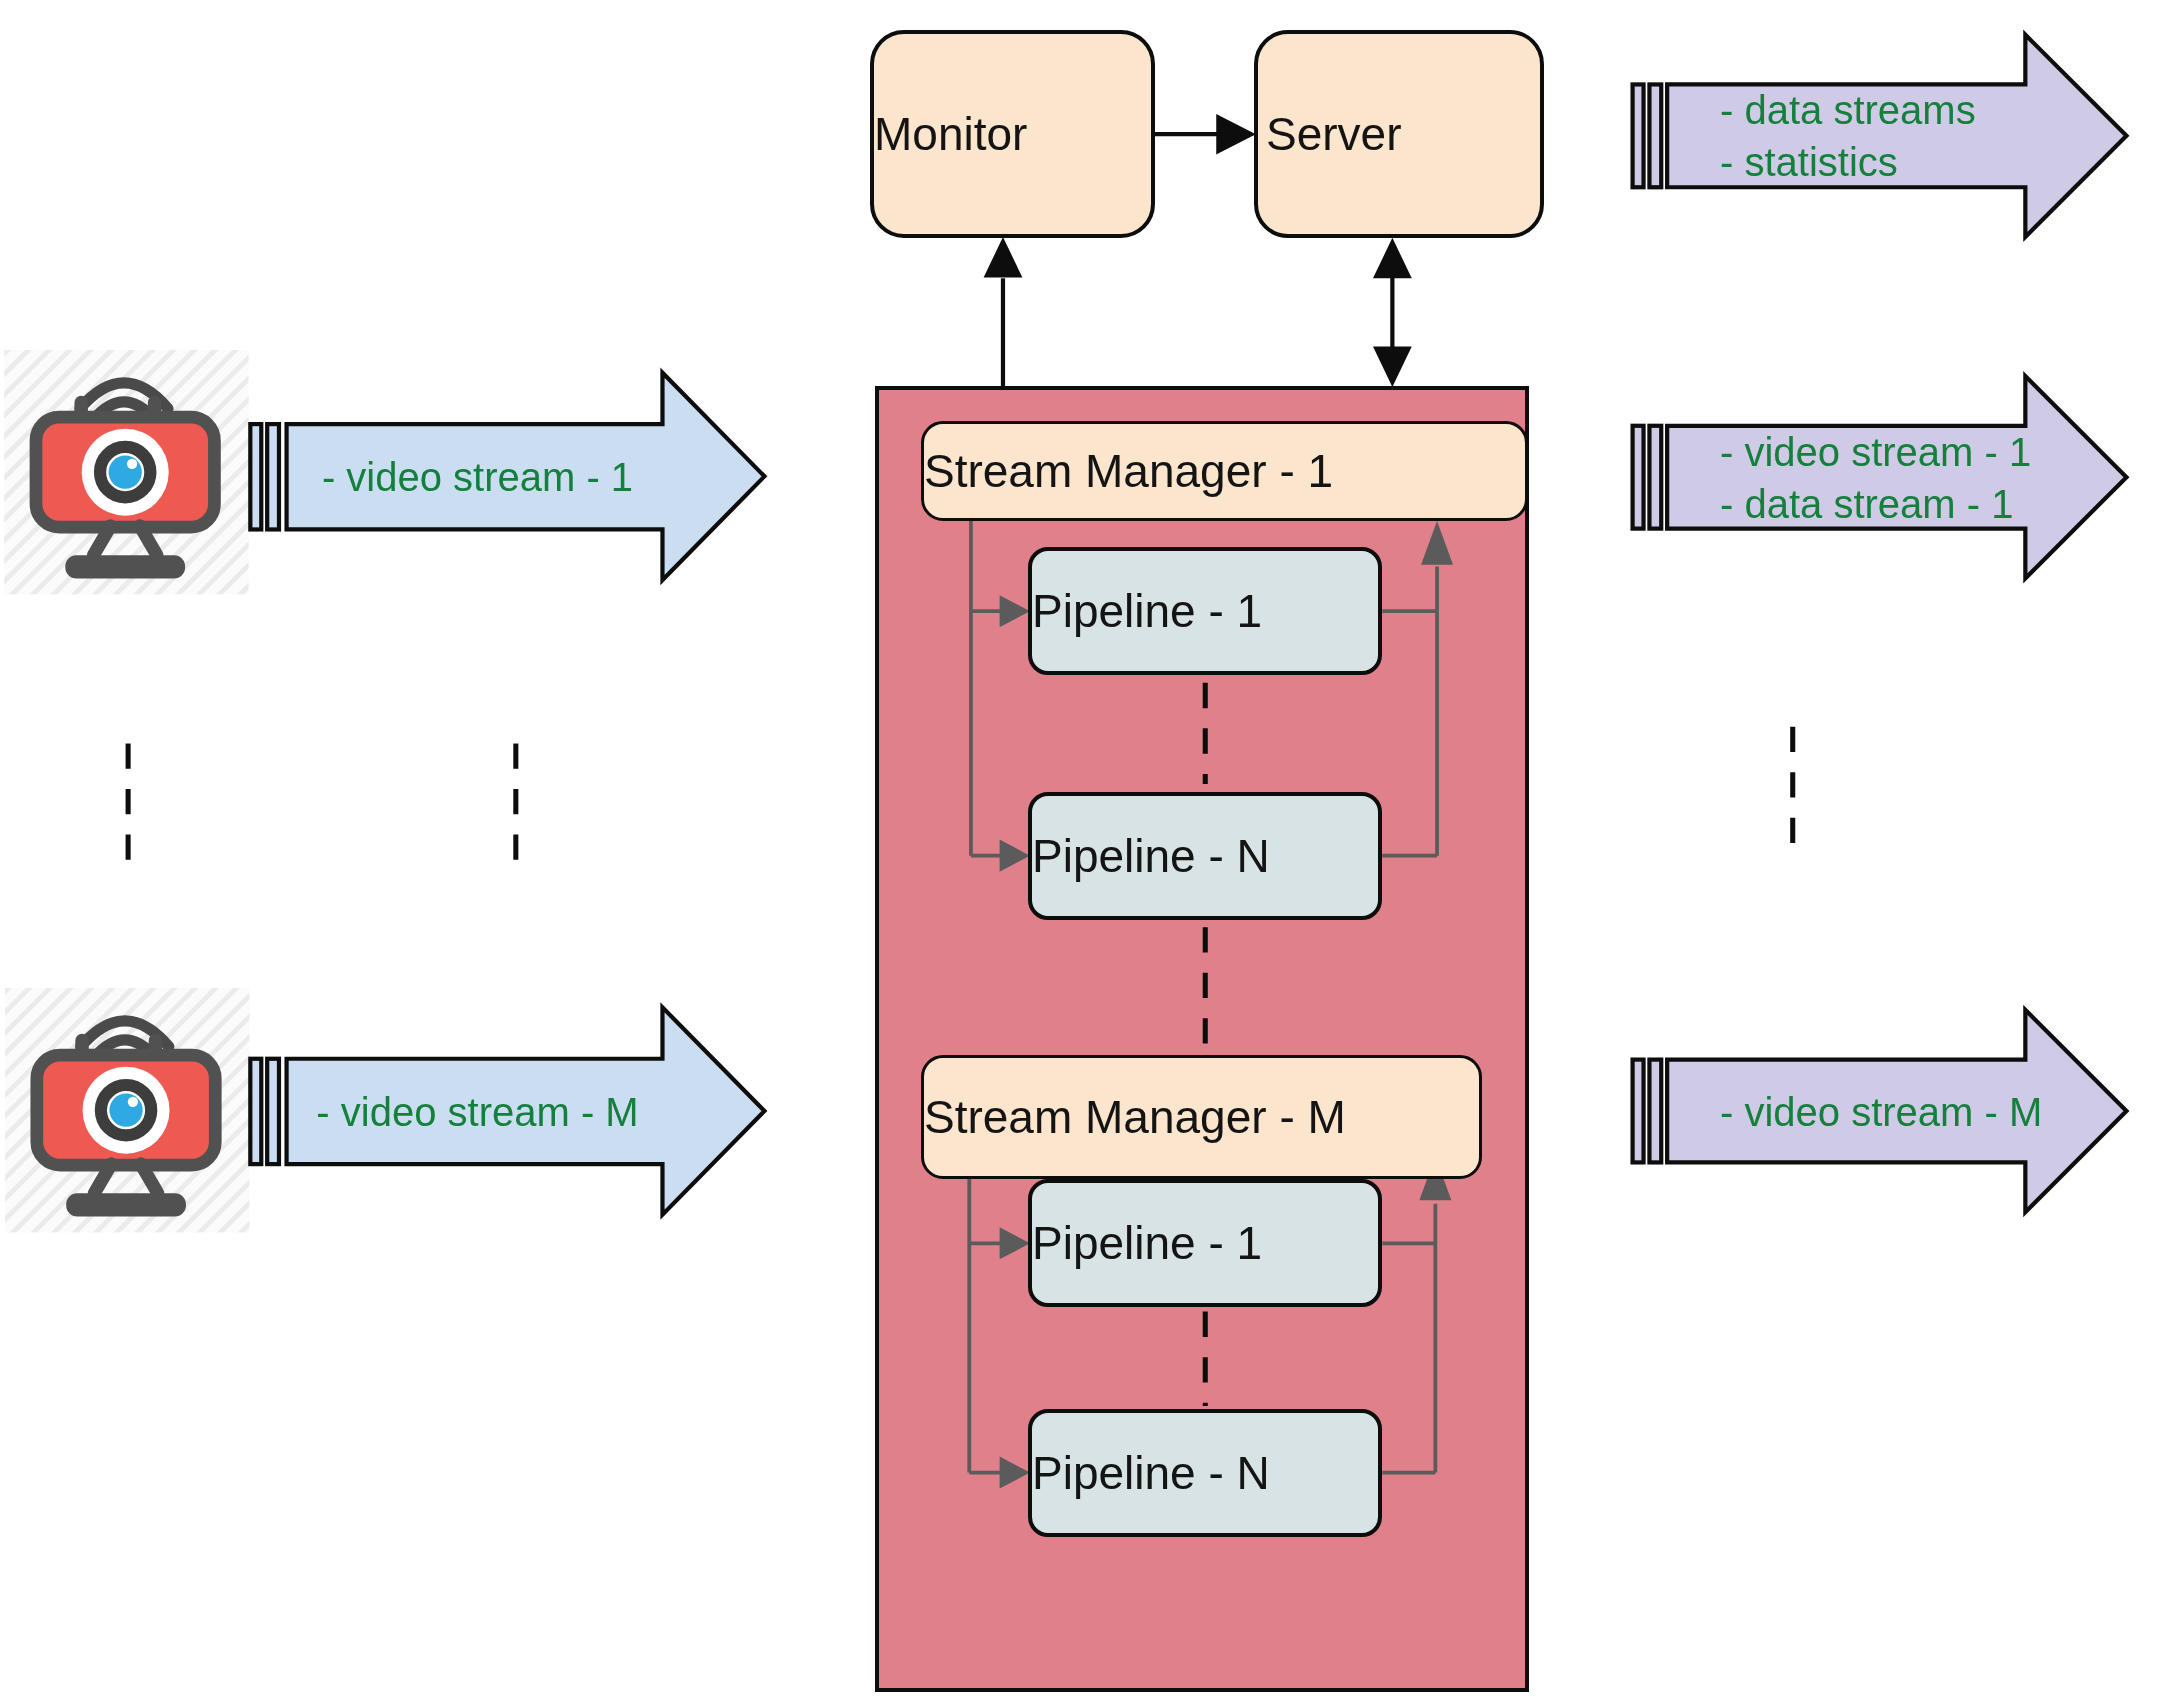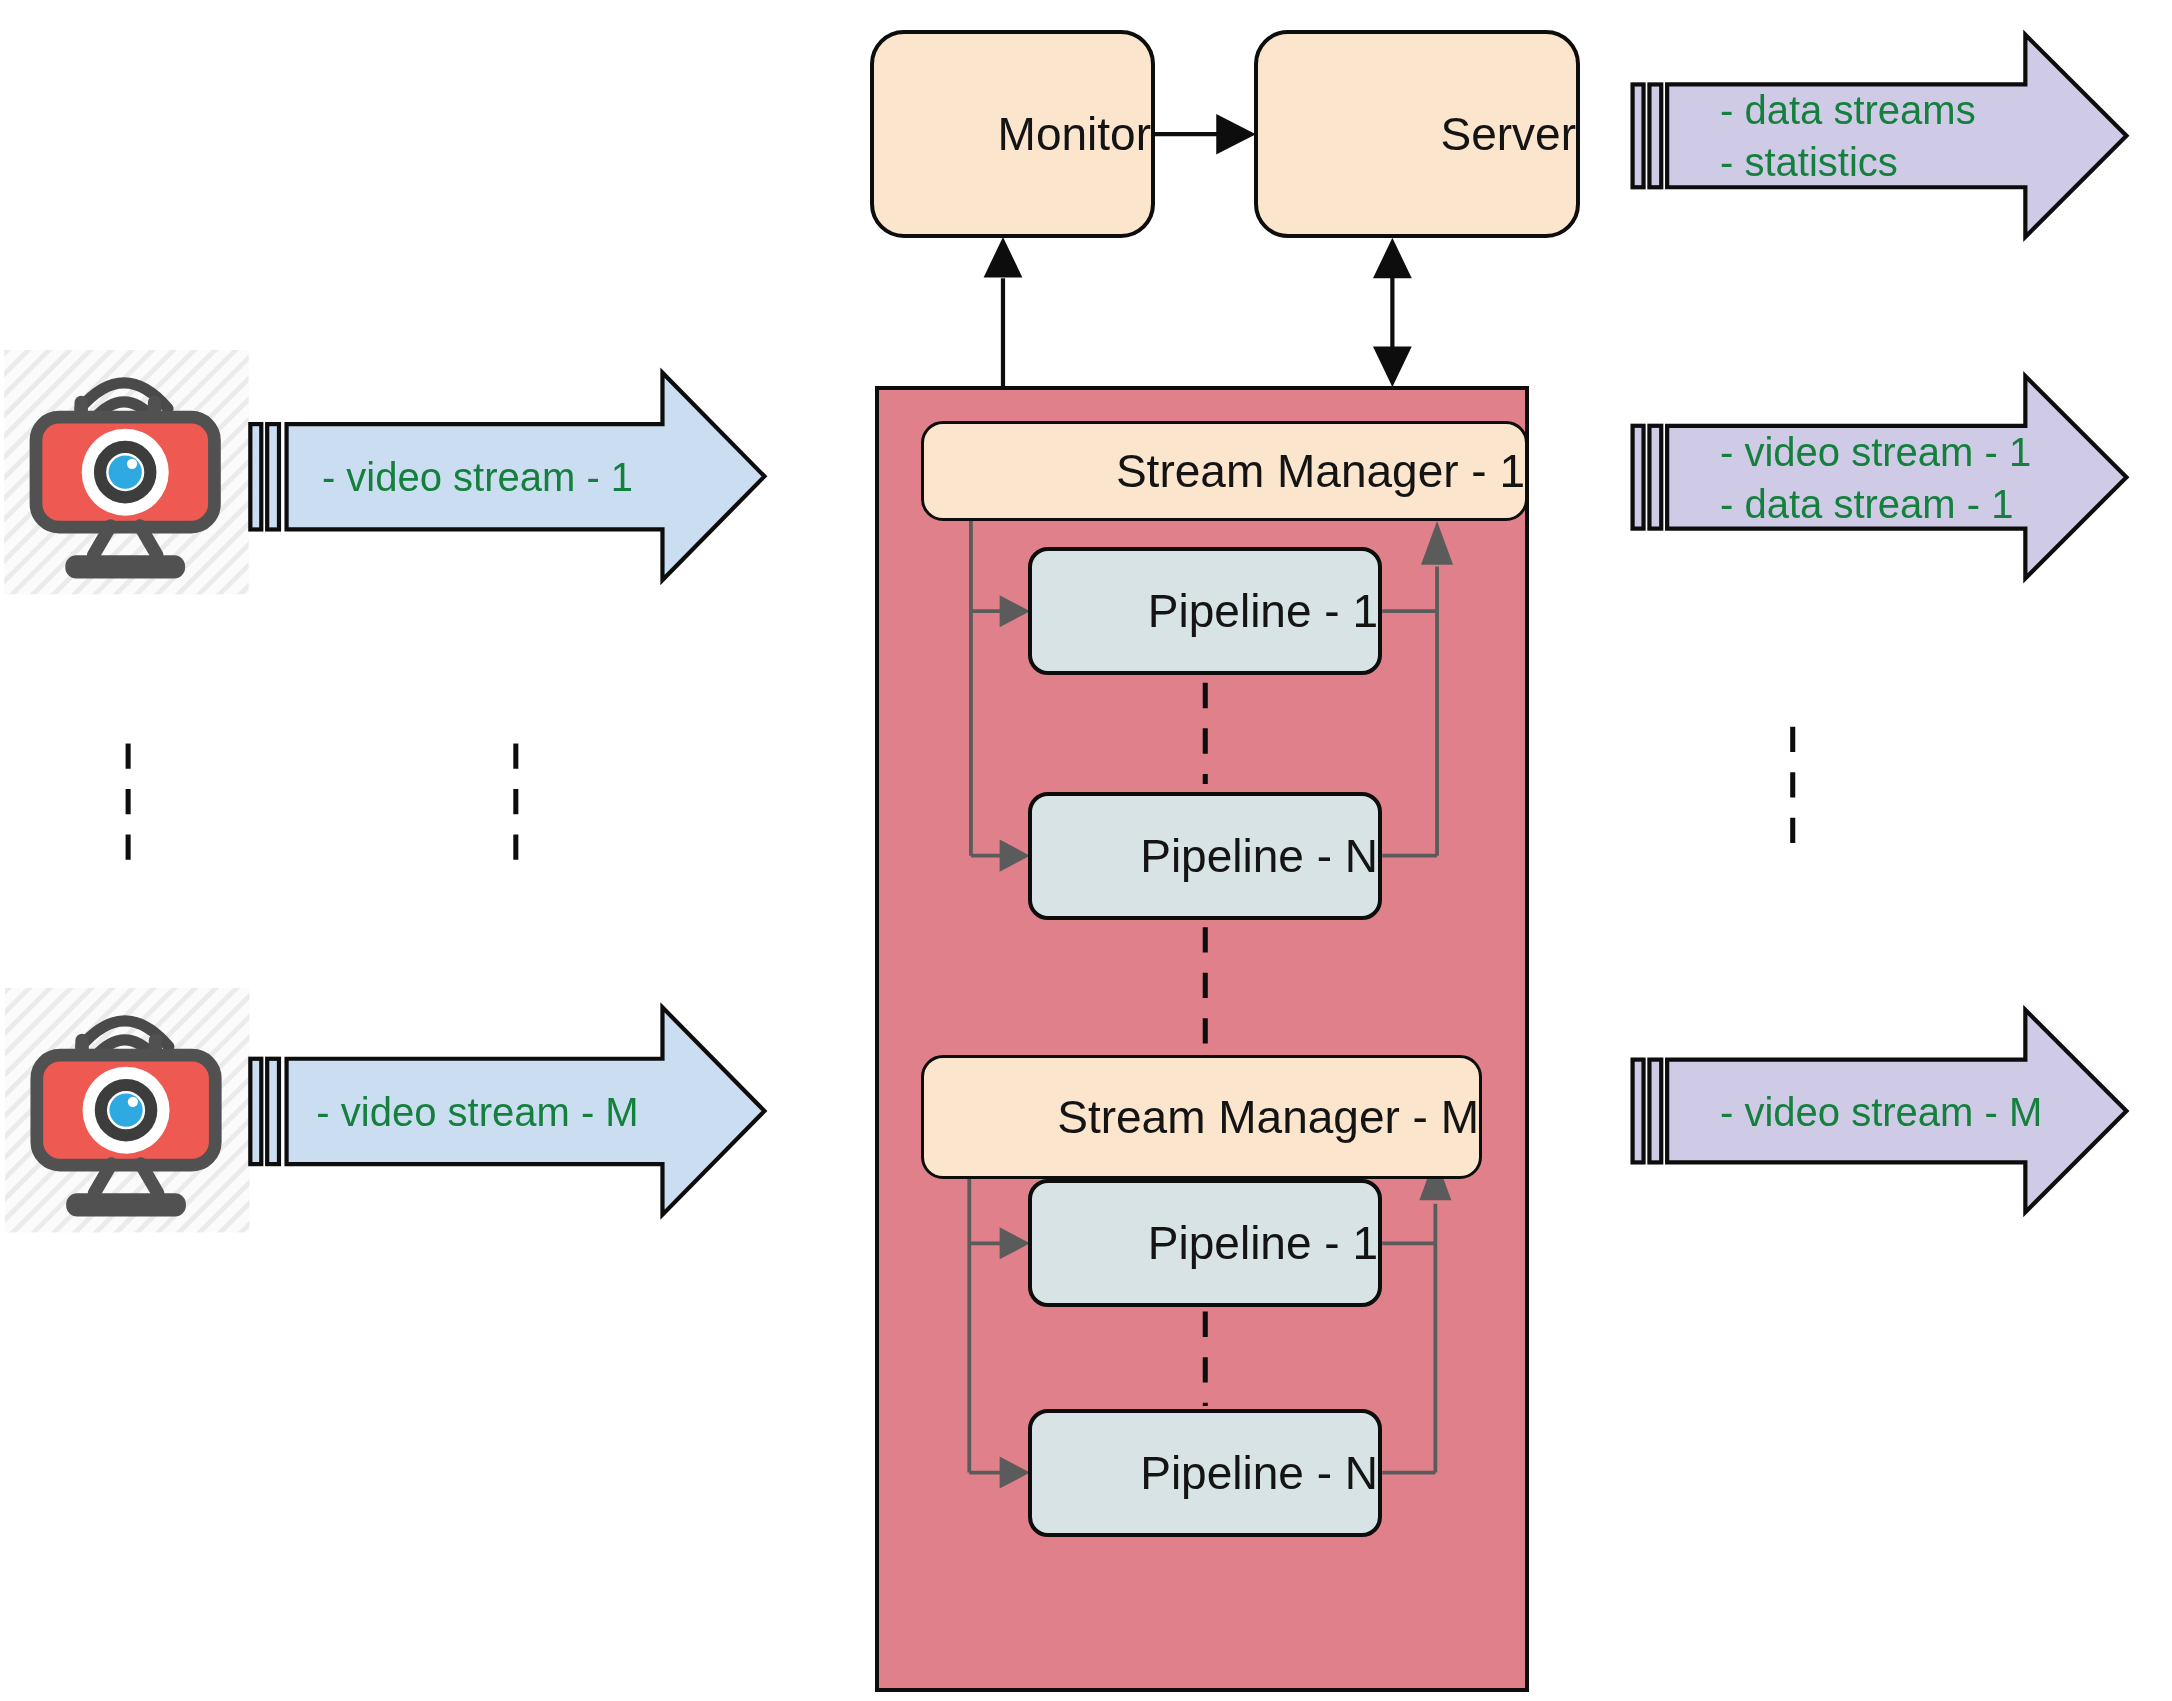--- a/index.html
+++ b/index.html
@@ -2,41 +2,41 @@
 <html style="font-size:13.5px"><head>
 <meta charset="utf-8">
 <style>
   html,body{margin:0;padding:0;background:#ffffff;}
   .canvas{
     position:relative;width:2172px;height:1702px;background:#ffffff;
     font-family:"Liberation Sans", sans-serif;color:#111;overflow:hidden;
   }
   .layer{position:absolute;left:0;top:0;width:2172px;height:1702px;}
   .box{
-    position:absolute;box-sizing:border-box;display:flex;align-items:center;justify-content:flex-end;
+    position:absolute;box-sizing:border-box;display:flex;align-items:center;justify-content:flex-start;
     border:4.2px solid #0d0d0d;font-size:46px;line-height:1;color:#141414;text-align:center;
     background:#fce5cd;z-index:3;
   }
   .peach{background:#fce5cd;}
   .pipeline{background:#d7e3e4;border-width:4.2px;border-radius:20px;}
   .rounded-lg{border-radius:34px;}
   .rounded-md{border-radius:22px;}
   .container-red{
     position:absolute;box-sizing:border-box;left:875px;top:386px;width:654px;height:1306px;
     background:#e0808a;border:4.2px solid #0d0d0d;z-index:1;
   }
   svg.layer{z-index:2;}
   .arrow-label{
     position:absolute;z-index:3;display:flex;align-items:center;justify-content:center;
     font-size:40px;color:#15803d;line-height:52px;white-space:nowrap;
   }
   .arrow-label.two-line{flex-direction:column;align-items:flex-start;justify-content:center;padding-left:34px;}
   
   .monitor{left:870px;top:30px;width:285px;height:208px;}
-  .server{left:1254px;top:30px;width:326px;height:208px;}
+  .server{left:1254px;top:30px;width:290px;height:208px;padding-left:8px;}
   .sm1{left:921px;top:421px;width:607px;height:100px;border-width:3.4px;}
   .smm{left:921px;top:1055px;width:561px;height:124px;border-width:3.4px;}
   .p1t{left:1028px;top:547px;width:354px;height:128px;}
   .pnt{left:1028px;top:792px;width:354px;height:128px;}
   .p1b{left:1028px;top:1179px;width:354px;height:128px;}
   .pnb{left:1028px;top:1409px;width:354px;height:128px;}
   .lbl-in1{left:293px;top:424px;width:369px;height:105px;}
   .lbl-in2{left:293px;top:1059px;width:369px;height:105px;}
   .lbl-out1{left:1686px;top:84px;width:354px;height:103px;}
   .lbl-out2{left:1686px;top:426px;width:354px;height:103px;}

